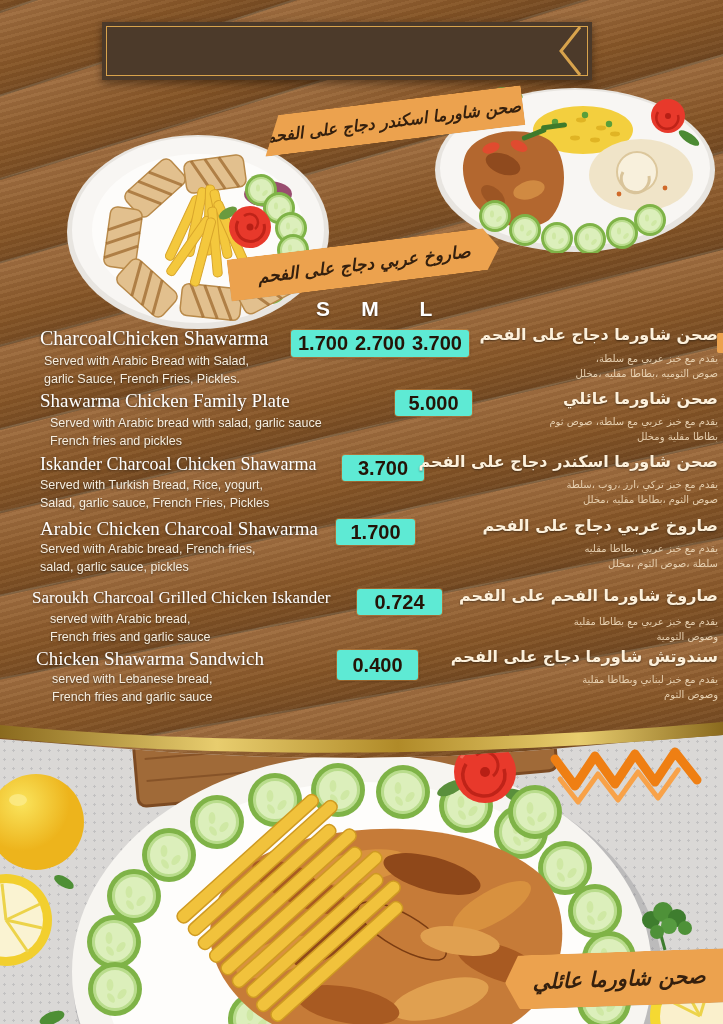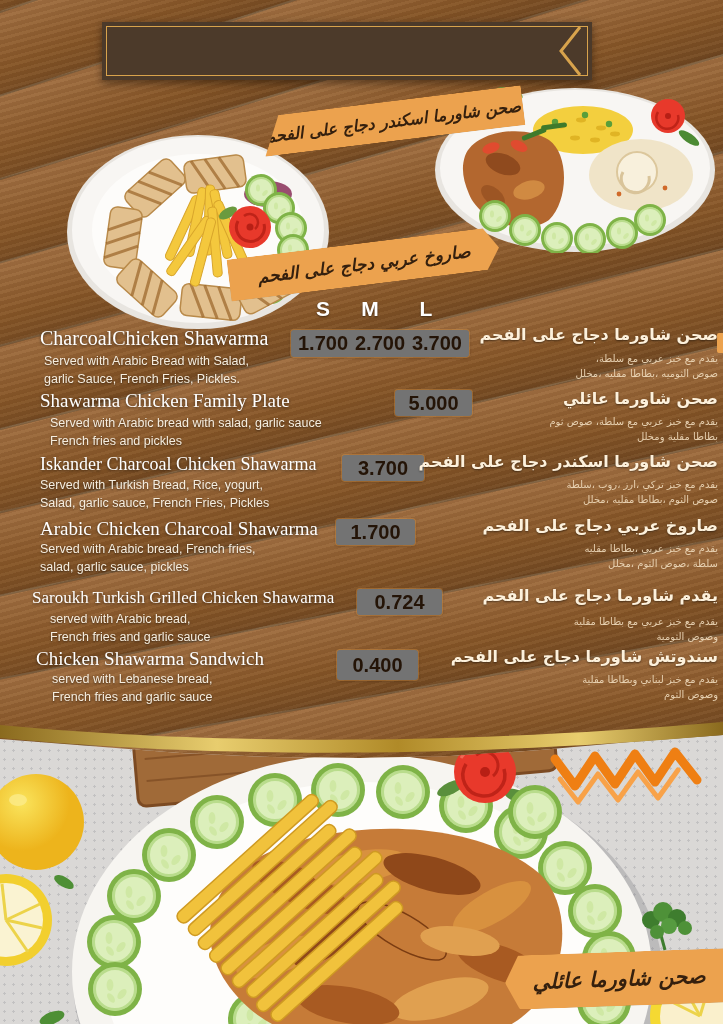--- a/index.html
+++ b/index.html
@@ -51,21 +51,21 @@
   
   .size-h{position:absolute;top:297px;width:24px;text-align:center;z-index:6;
      font-weight:bold;font-size:21px;color:#fff;text-shadow:0 1px 2px rgba(0,0,0,.5);}
   .sz-s{left:311px;} .sz-m{left:358px;} .sz-l{left:414px;}
 
   
   .row-name{position:absolute;z-index:6;font-family:"Liberation Serif",serif;font-size:19px;color:#fff;
      text-shadow:0 1px 3px rgba(0,0,0,.55);white-space:nowrap;}
   .row-desc{position:absolute;z-index:6;font-size:12.5px;line-height:1.4;color:#f6eee0;white-space:pre-line;
      text-shadow:0 1px 2px rgba(0,0,0,.5);}
-  .price-badge{position:absolute;z-index:6;background:#737373;color:#241407;font-weight:bold;font-size:20px;
+  .price-badge{position:absolute;z-index:6;background:#5eead4;color:#241407;font-weight:bold;font-size:20px;
      display:flex;align-items:center;justify-content:center;border-radius:3px;
      box-shadow:0 0 0 1px rgba(236,162,78,.35),0 1px 3px rgba(40,20,5,.35);}
   .ar-title{position:absolute;right:5px;z-index:6;font-family:"DejaVu Sans",sans-serif;font-weight:bold;
      font-size:16px;color:#fdf1dc;direction:rtl;text-align:right;width:260px;
      text-shadow:0 1px 2px rgba(0,0,0,.45);white-space:nowrap;}
   .ar-desc{position:absolute;right:5px;z-index:6;font-family:"DejaVu Sans",sans-serif;font-size:10px;
      color:#eed9ba;direction:rtl;text-align:right;width:215px;white-space:pre-line;line-height:1.5;opacity:.93;}
 
   .r1n{left:40px;top:327px;font-size:20px;} .r1d{left:44px;top:353px;}
   .r1p{left:291px;top:330px;width:178px;height:27px;justify-content:space-between;padding:0 7px;box-sizing:border-box;}
@@ -419,27 +419,27 @@
 salad, garlic sauce, pickles</div>
     <div class="price-badge r4p">
       <span>1.700</span>
     </div>
     <div class="ar-title r4at">صاروخ عربي دجاج على الفحم</div>
     <div class="ar-desc r4ad">يقدم مع خبز عربي ،بطاطا مقليه
 سلطة ،صوص الثوم ،مخلل</div>
   </div>
 
   <div>
-    <div class="row-name r5n">Saroukh Turkish Grilled Chicken Shawarma</div>
+    <div class="row-name r5n">Saroukh Charcoal Grilled Chicken Iskander</div>
     <div class="row-desc r5d">served with Arabic bread,
 French fries and garlic sauce</div>
     <div class="price-badge r5p">
       <span>0.724</span>
     </div>
-    <div class="ar-title r5at">يقدم شاورما دجاج على الفحم</div>
+    <div class="ar-title r5at">صاروخ شاورما الفحم على الفحم</div>
     <div class="ar-desc r5ad">يقدم مع خبز عربي مع بطاطا مقلية
 وصوص الثومية</div>
   </div>
 
   <div>
     <div class="row-name r6n">Chicken Shawarma Sandwich</div>
     <div class="row-desc r6d">served with Lebanese bread,
 French fries and garlic sauce</div>
     <div class="price-badge r6p">
       <span>0.400</span>

